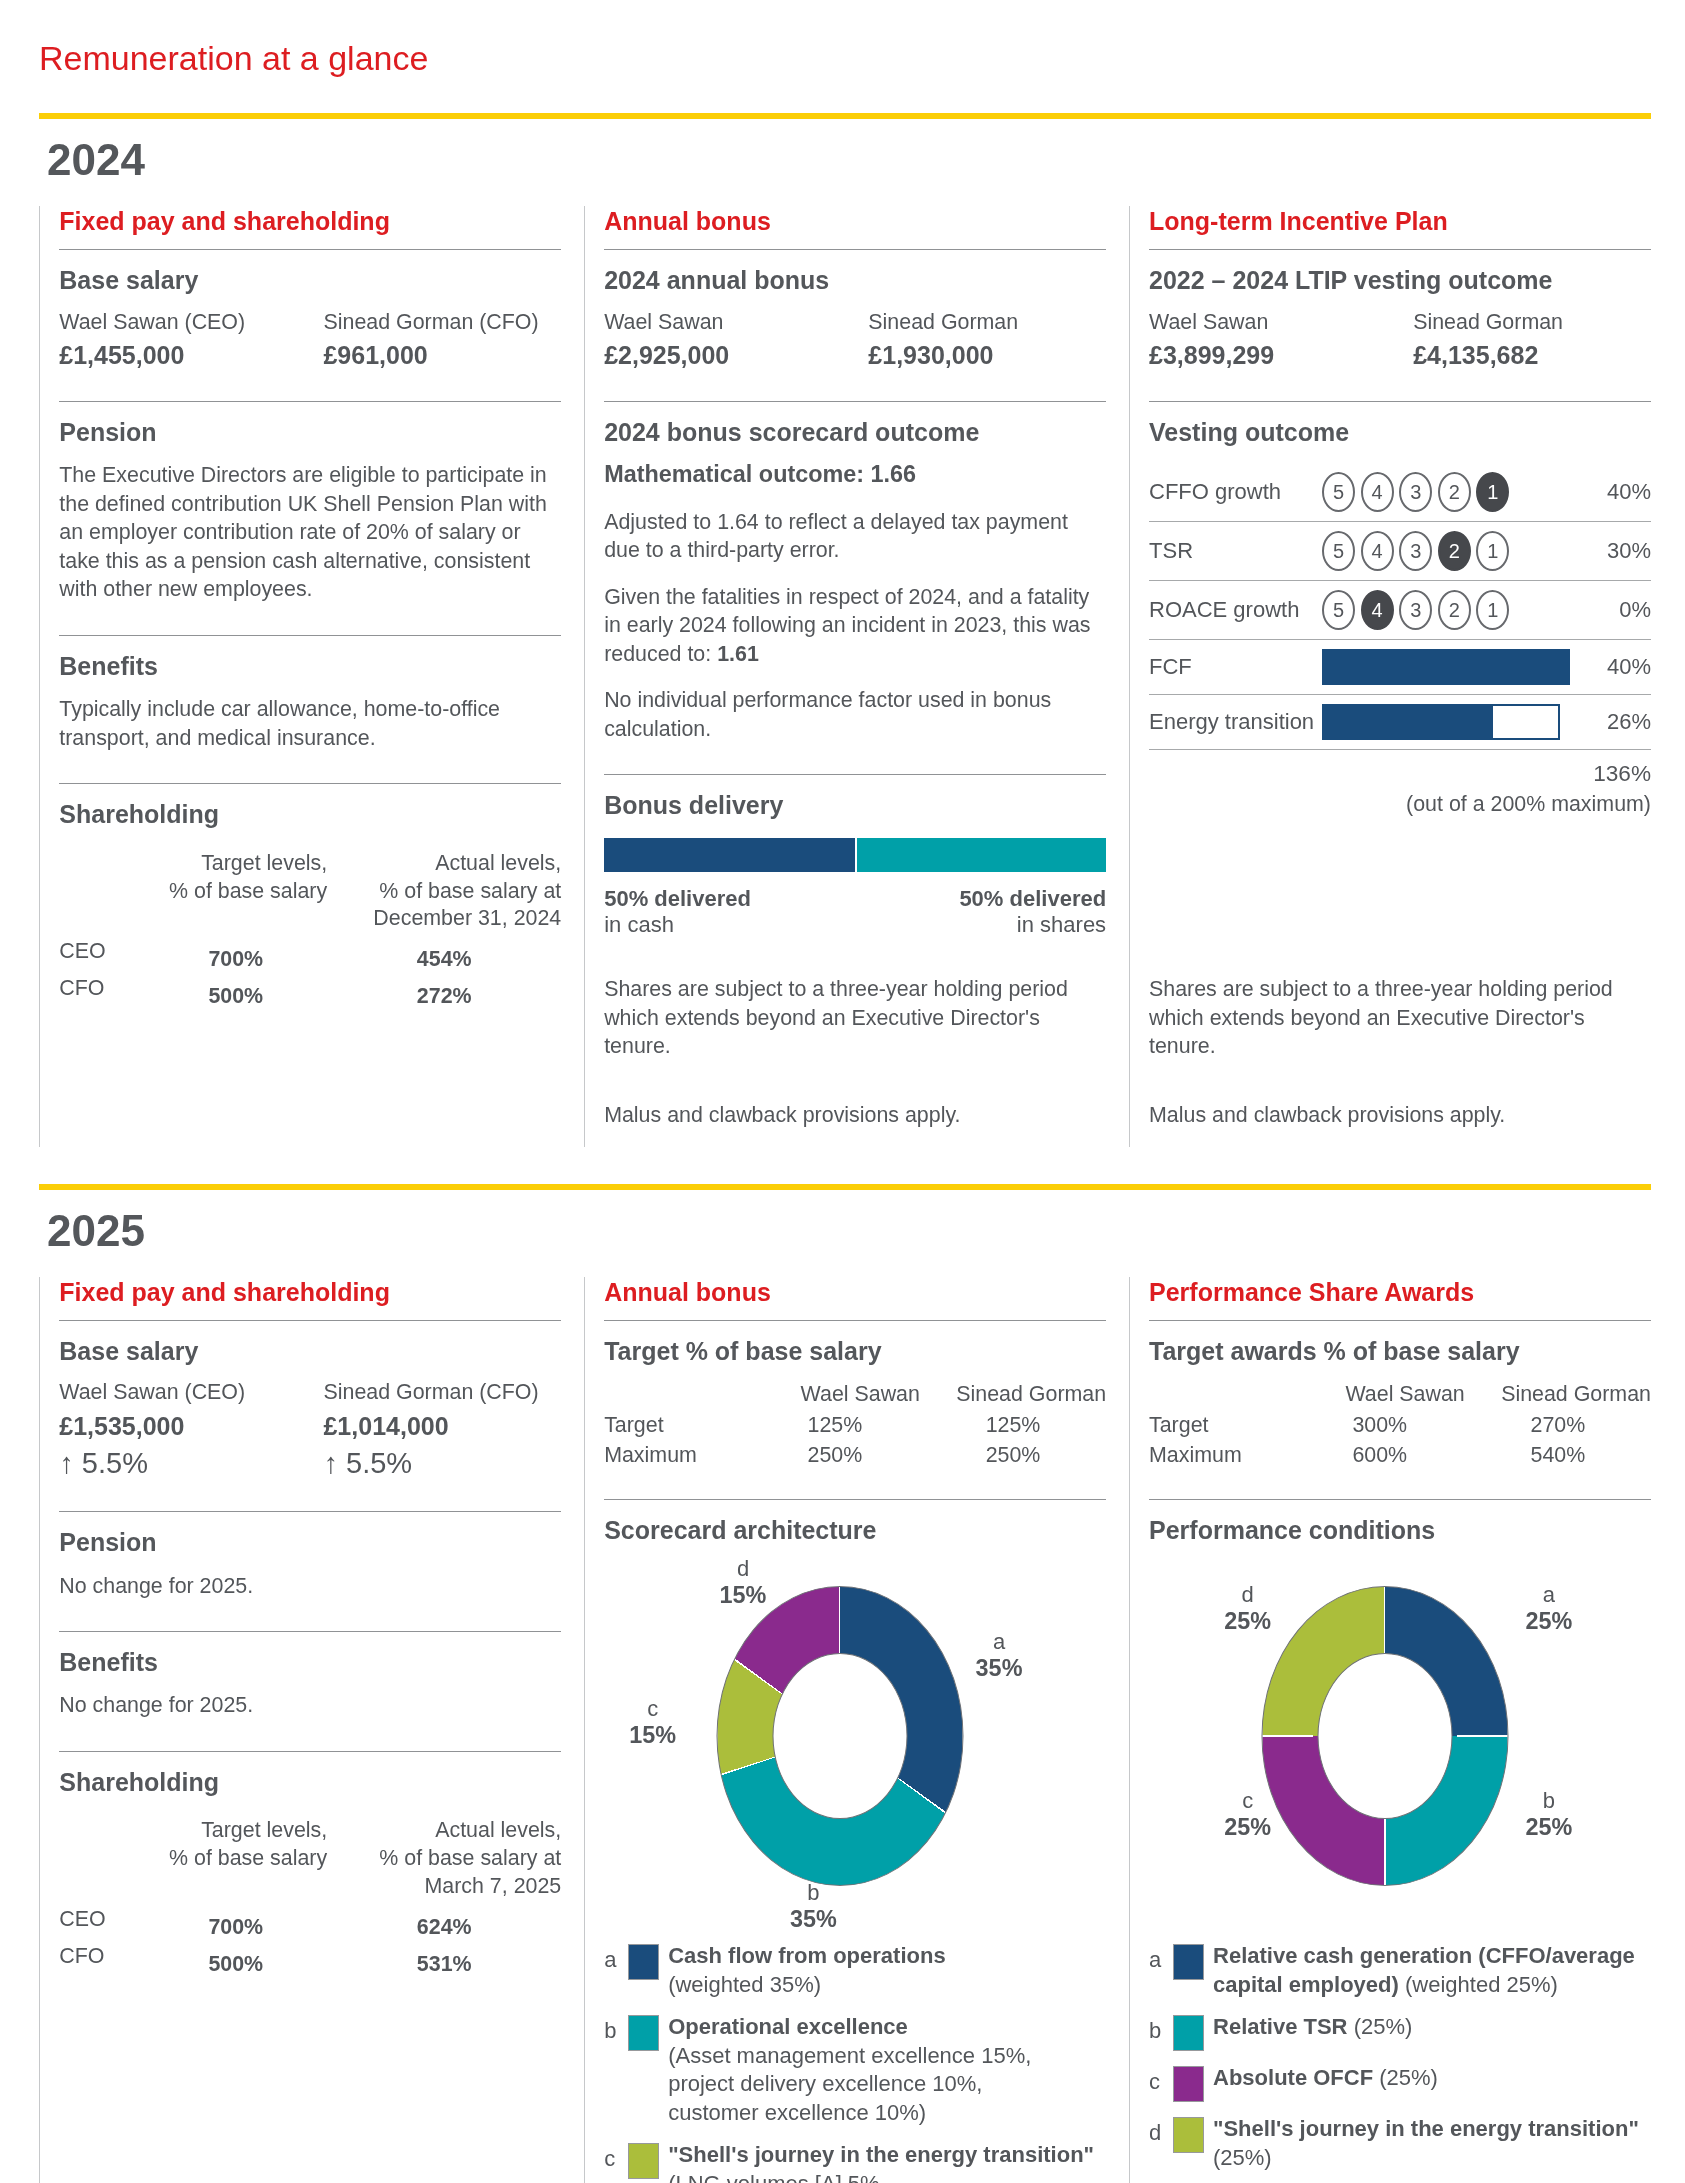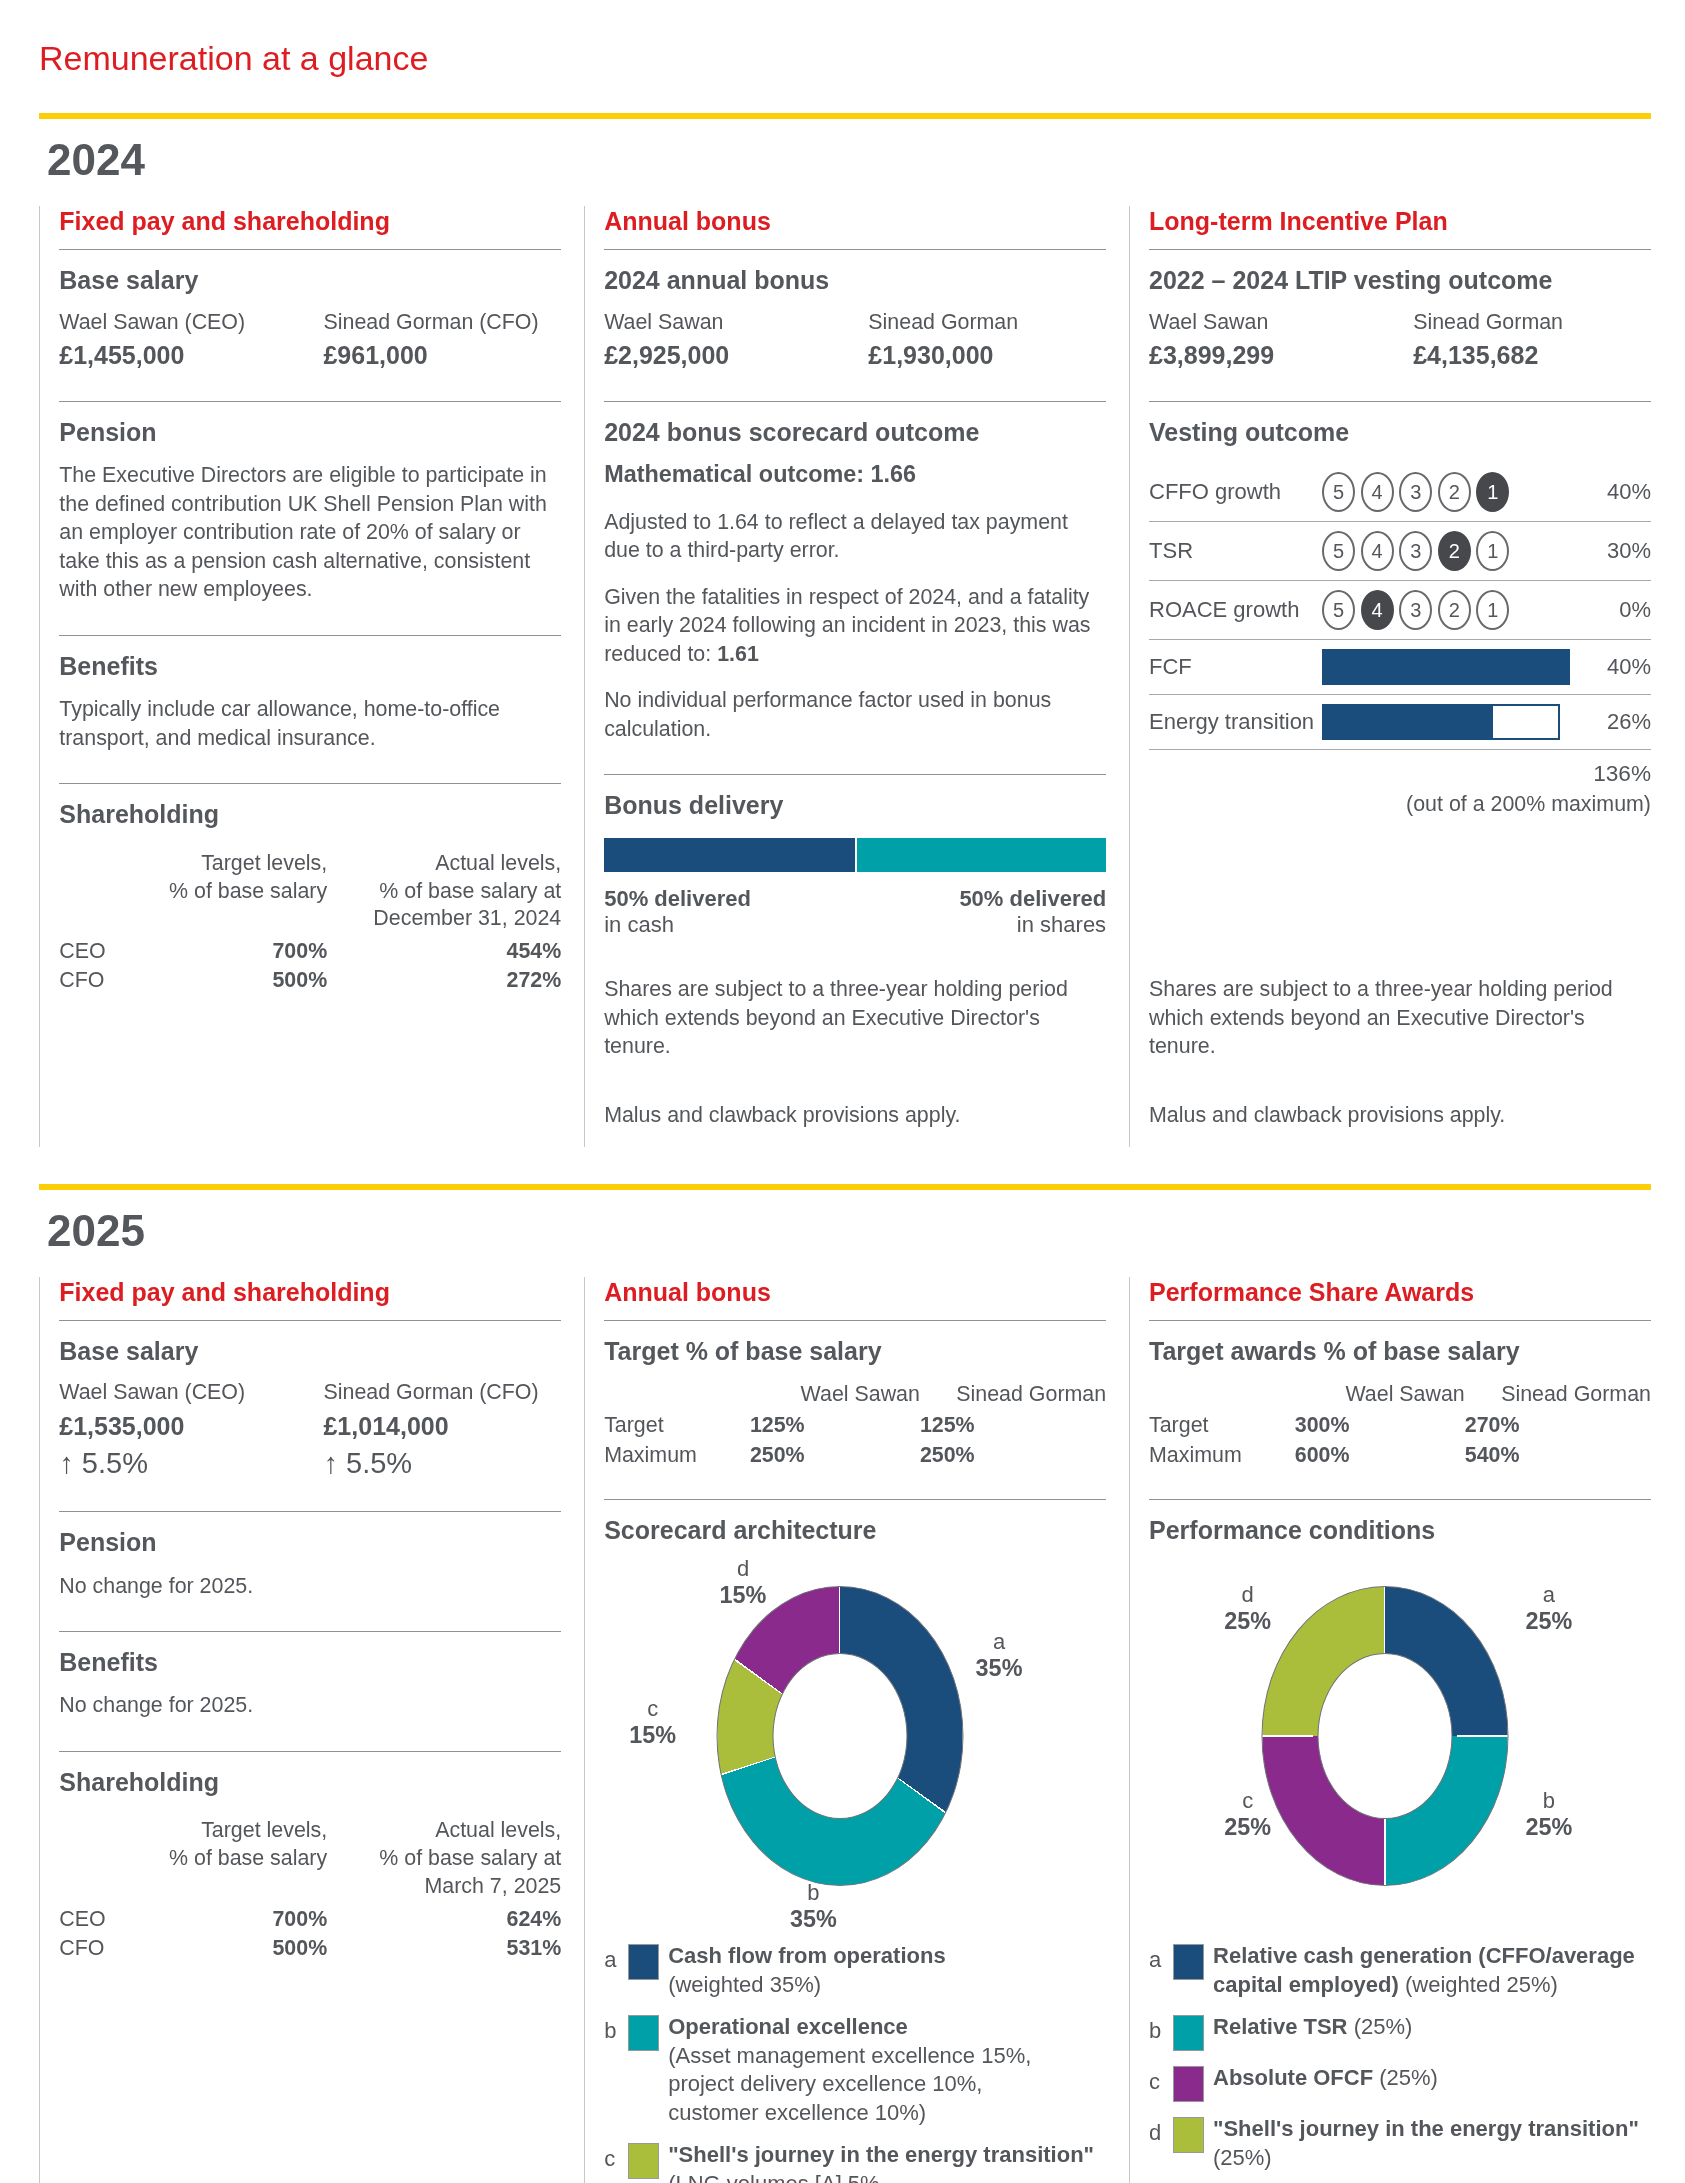--- a/index.html
+++ b/index.html
@@ -23,25 +23,25 @@
   h4.sub { font-size:25px; color:#54575B; font-weight:bold; margin:16px 0 14.5px; }
   p.body { font-size:21.4px; line-height:1.33; margin:0 0 18px; }
 
   .pair { display:grid; grid-template-columns:1.05fr 1fr; column-gap:14.5px; margin-bottom:18px; }
   .pname { font-size:21.4px; margin-bottom:6.4px; }
   .pamt  { font-size:25px; font-weight:bold; }
   .pchg  { font-size:29px; font-weight:normal; margin-top:6.4px; }
 
   .sh-table { display:grid; grid-template-columns:85px 1fr 1.28fr; row-gap:4px; font-size:21.4px; margin-top:6.4px; }
   .sh-th { text-align:right; white-space:pre-line; line-height:1.3; margin-bottom:1.6px; }
-  .sh-val { text-align:right; font-weight:bold; }
+  .sh-val { text-align:center; font-weight:bold;margin-top:8px; }
 
   .mini { display:grid; grid-template-columns:0.9fr 1.05fr 1.15fr; font-size:21.4px; row-gap:5.6px; margin:1.6px 0 18px; }
   .mini .th { text-align:right; }
-  .mini .val { text-align:left; font-weight:bold; }
+  .mini .val { text-align:center; font-weight:normal; }
 
   .outcome-line { font-size:23.4px; font-weight:bold; margin:0 0 19.3px; }
 
   .bd-bar { display:flex; height:34px; margin:3.2px 0 14.5px; }
   .bd-cash { width:50%; background:#1A4C7C; }
   .bd-shares { width:50%; background:#00A0A8; border-left:2.4px solid #fff; }
   .bd-labels { display:flex; justify-content:space-between; font-size:22px; margin-bottom:22.6px; }
   .bd-right { text-align:right; }
   .bd-b { font-weight:bold; display:block; }
   .bd-r { display:block; }

